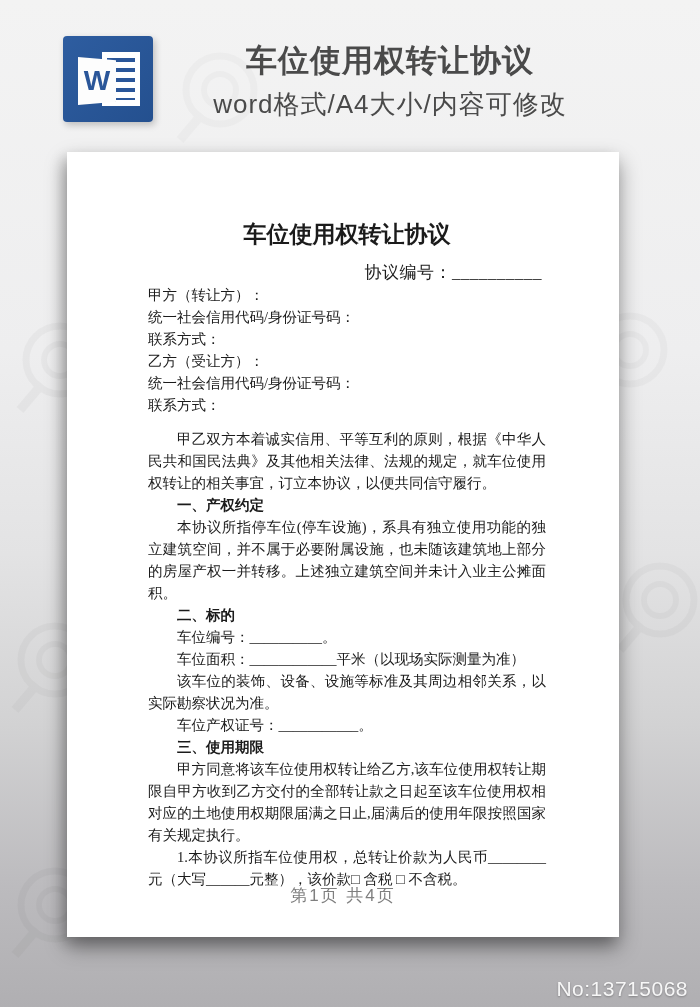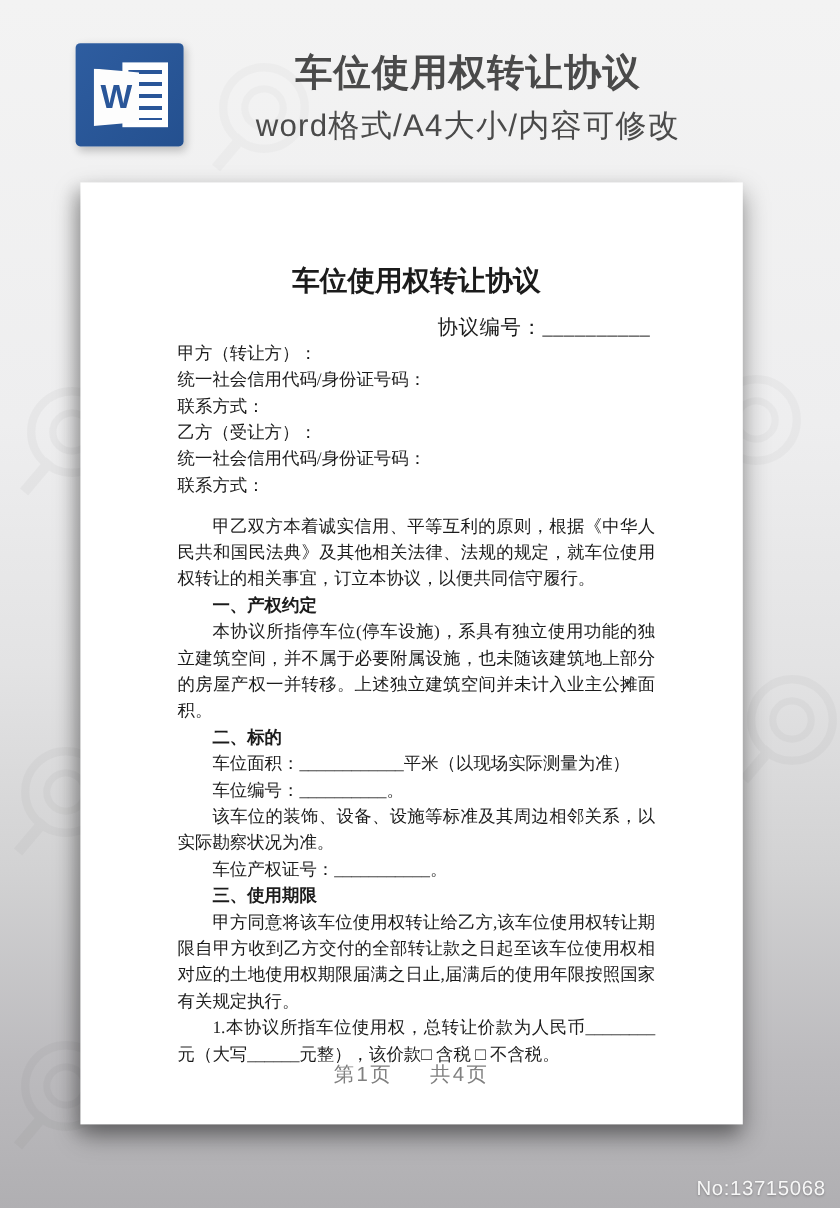--- a/index.html
+++ b/index.html
@@ -47,25 +47,25 @@
   .agree-no{text-align:right;font-size:17px;padding-right:4px;margin:0 0 6px 0;letter-spacing:.5px;}
   .doc p{margin:0;}
   .just{text-align:justify;font-family:Liberation Serif, serif;}
   .indent{text-indent:2em;}
   .sec-h{font-weight:700;text-indent:2em;}
   .gap-top{margin-top:12px !important;}
   .doc-footer{
     position:absolute;left:0;bottom:30px;width:100%;text-align:center;
     color:#7f7f7f;font-size:17px;font-family:"Liberation Sans",sans-serif;letter-spacing:2px;
   }
-  .doc-footer span{margin:0 12px;}
+  .doc-footer span{margin:0 0;}
   
   .img-no{
     position:absolute;right:12px;bottom:6px;z-index:3;
-    color:rgba(255,255,255,.92);font-size:17px;letter-spacing:.5px;
+    color:rgba(255,255,255,.92);font-size:21px;letter-spacing:.5px;
     text-shadow:0 1px 2px rgba(0,0,0,.28);
   }
 </style>
 </head>
 <body>
 
 <svg class="stamp" style="left:-10px;top:300px" width="120" height="140" viewBox="0 0 120 140">
   <circle cx="70" cy="60" r="34" fill="none" stroke="#777" stroke-width="7"></circle>
   <circle cx="70" cy="60" r="16" fill="none" stroke="#777" stroke-width="6"></circle>
   <path d="M30 110 L52 84" stroke="#777" stroke-width="9" fill="none"></path>
@@ -122,22 +122,22 @@
     <p>乙方（受让方）：</p>
     <p>统一社会信用代码/身份证号码：</p>
     <p>联系方式：</p>
 
     <p class="indent just gap-top">甲乙双方本着诚实信用、平等互利的原则，根据《中华人民共和国民法典》及其他相关法律、法规的规定，就车位使用权转让的相关事宜，订立本协议，以便共同信守履行。</p>
 
     <p class="sec-h">一、产权约定</p>
     <p class="indent just">本协议所指停车位(停车设施)，系具有独立使用功能的独立建筑空间，并不属于必要附属设施，也未随该建筑地上部分的房屋产权一并转移。上述独立建筑空间并未计入业主公摊面积。</p>
 
     <p class="sec-h">二、标的</p>
+    <p class="indent">车位编号：__________。</p>
     <p class="indent">车位面积：____________平米（以现场实际测量为准）</p>
-    <p class="indent">车位编号：__________。</p>
     <p class="indent just">该车位的装饰、设备、设施等标准及其周边相邻关系，以实际勘察状况为准。</p>
     <p class="indent">车位产权证号：___________。</p>
 
     <p class="sec-h">三、使用期限</p>
     <p class="indent just">甲方同意将该车位使用权转让给乙方,该车位使用权转让期限自甲方收到乙方交付的全部转让款之日起至该车位使用权相对应的土地使用权期限届满之日止,届满后的使用年限按照国家有关规定执行。</p>
 
     <p class="indent just">1.本协议所指车位使用权，总转让价款为人民币________元（大写______元整），该价款□ 含税 □ 不含税。</p>
   </div>
 
   <div class="doc-footer">

